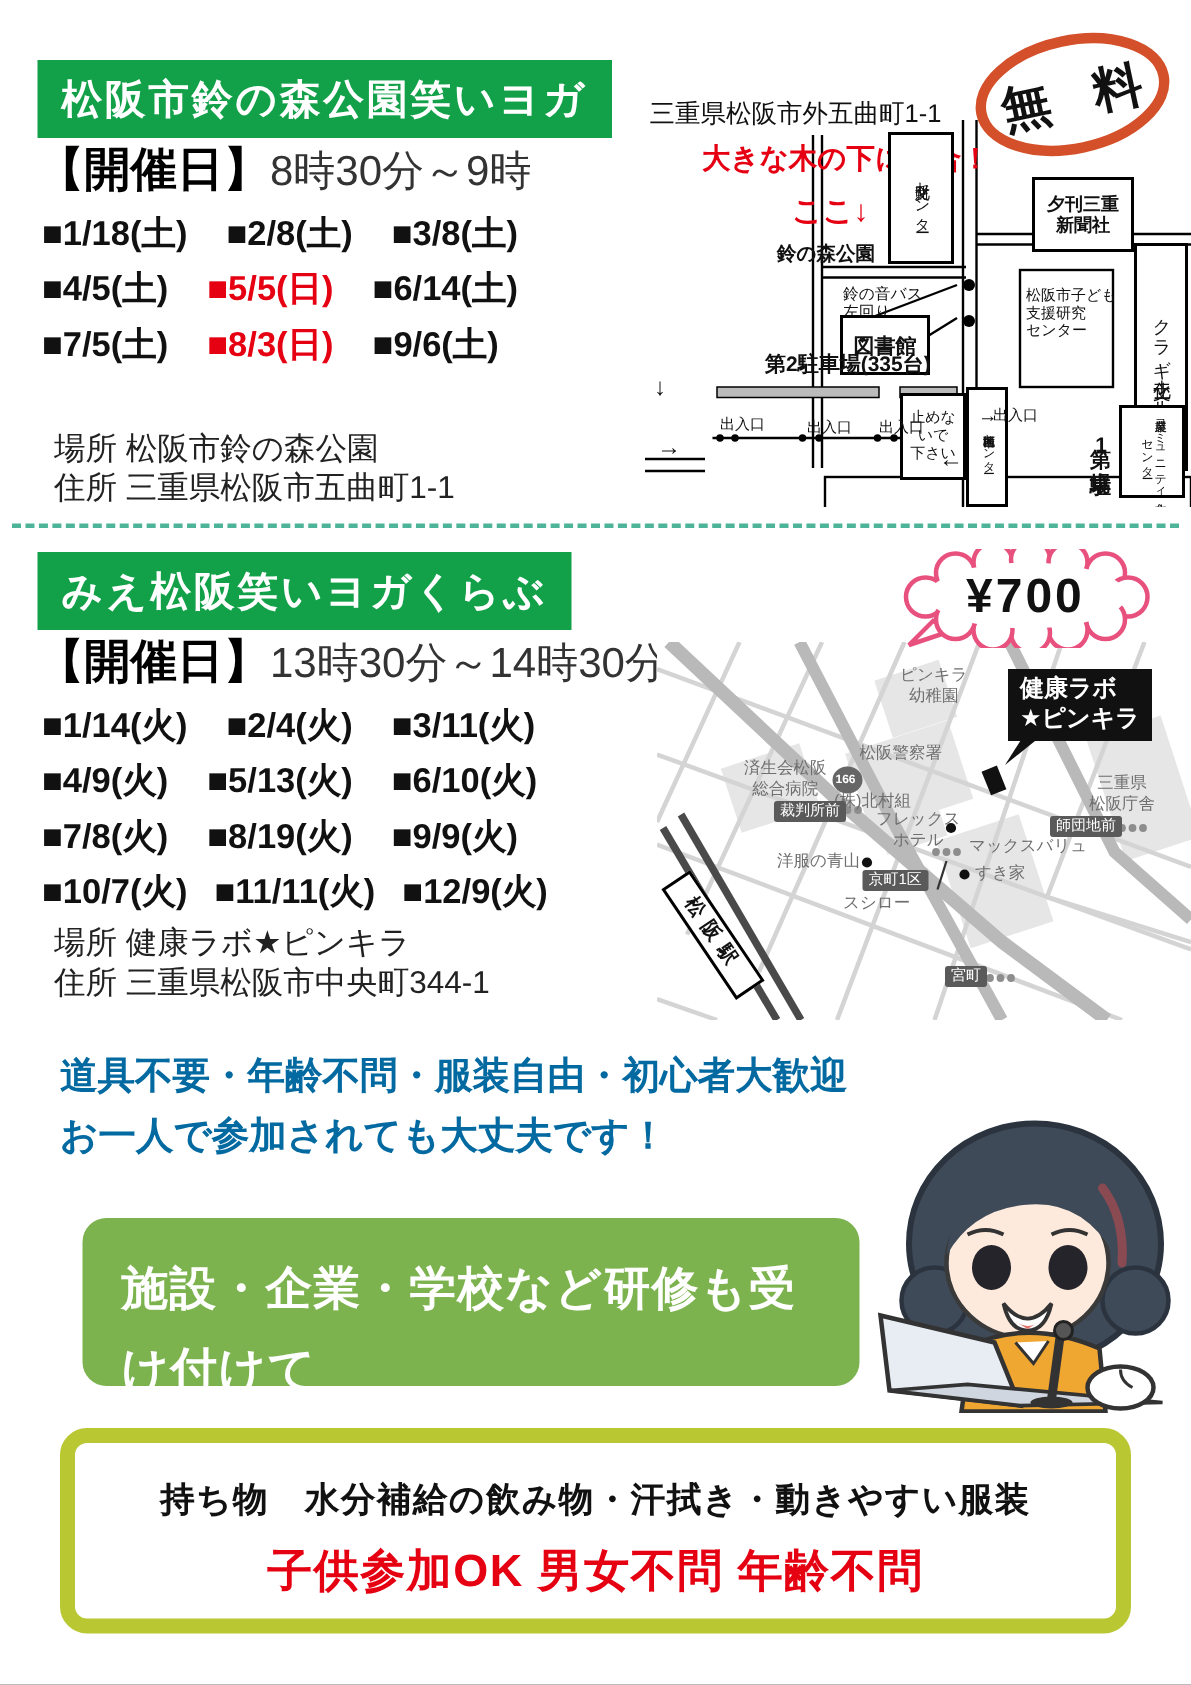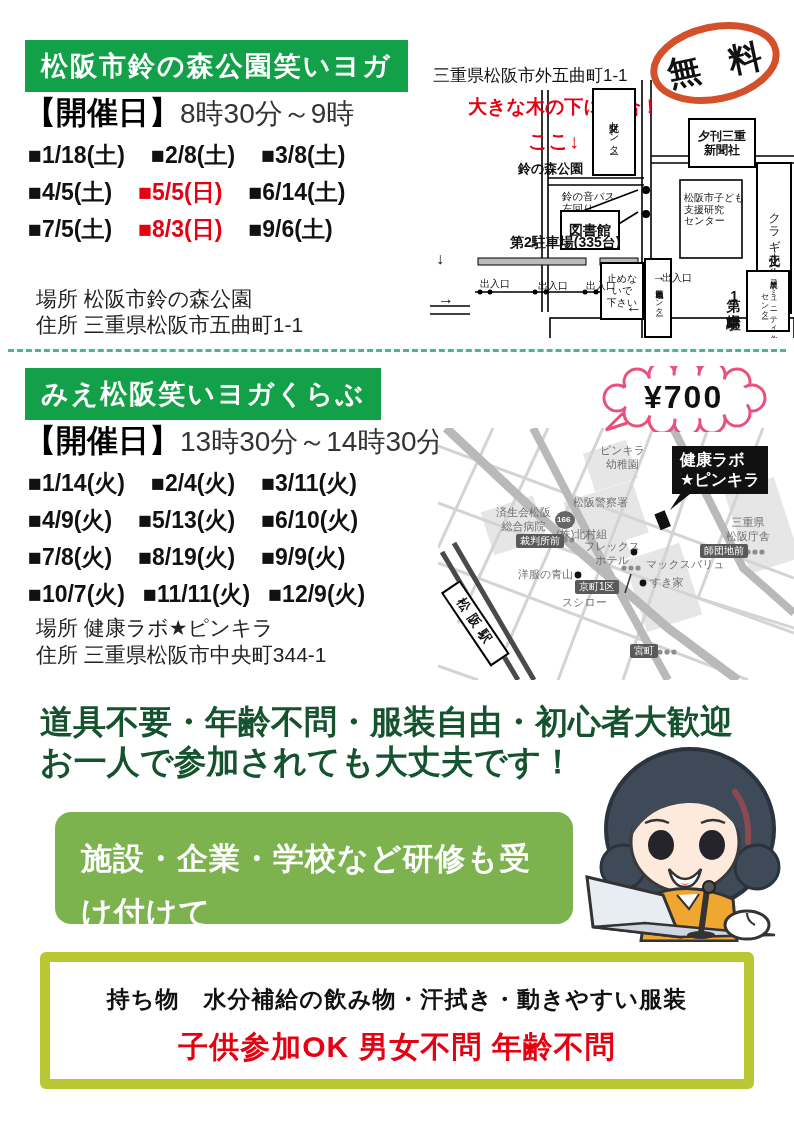--- a/index.html
+++ b/index.html
@@ -28,27 +28,27 @@
         background:#fff;display:flex;align-items:center;justify-content:center;
         line-height:1.1;text-align:center;}
   .bbox{border:2px solid #000;background:#fff;display:flex;align-items:center;
         justify-content:center;text-align:center;line-height:1.2;}
   .graylbl{color:#6f6f6f;font-size:11px;text-align:center;line-height:1.25;}
   .busbadge{background:#5a5a5a;color:#fff;font-size:10px;padding:1px 4px;border-radius:2px;white-space:nowrap;}
   .blackbox{background:#111;color:#fff;font-weight:bold;font-size:16px;padding:4px 8px;line-height:1.25;white-space:pre-line;}
   
   .free-text{font-size:33px;font-weight:bold;color:#111;letter-spacing:10px;transform:rotate(-12deg);}
   .fee-text{font-size:32px;font-weight:bold;color:#111;letter-spacing:2px;text-align:right;}
-  .notes{font-size:33px;font-weight:600;color:#14532d;white-space:nowrap;}
+  .notes{font-size:25px;font-weight:600;color:#0369a1;white-space:nowrap;}
   .contact{
     background:#7cb34e;border-radius:16px;color:#fff;font-weight:bold;font-size:31px;
     line-height:1.75;padding:20px 26px;letter-spacing:1px;
   }
   .frame{
-    border:10px solid #b9c832;border-radius:6px;background:#fff;text-align:center;
+    border:10px solid #b9c832;border-radius:18px;background:#fff;text-align:center;
   }
   .frame .items{font-size:23px;font-weight:bold;color:#111;letter-spacing:1px;}
   .frame .note{font-size:30px;font-weight:bold;color:#e50012;letter-spacing:1px;}
 </style>
 </head>
 <body>
 
 <div class="page">
 
   <div class="abs banner" style="left:25px;top:40px;">松阪市鈴の森公園笑いヨガ</div>

